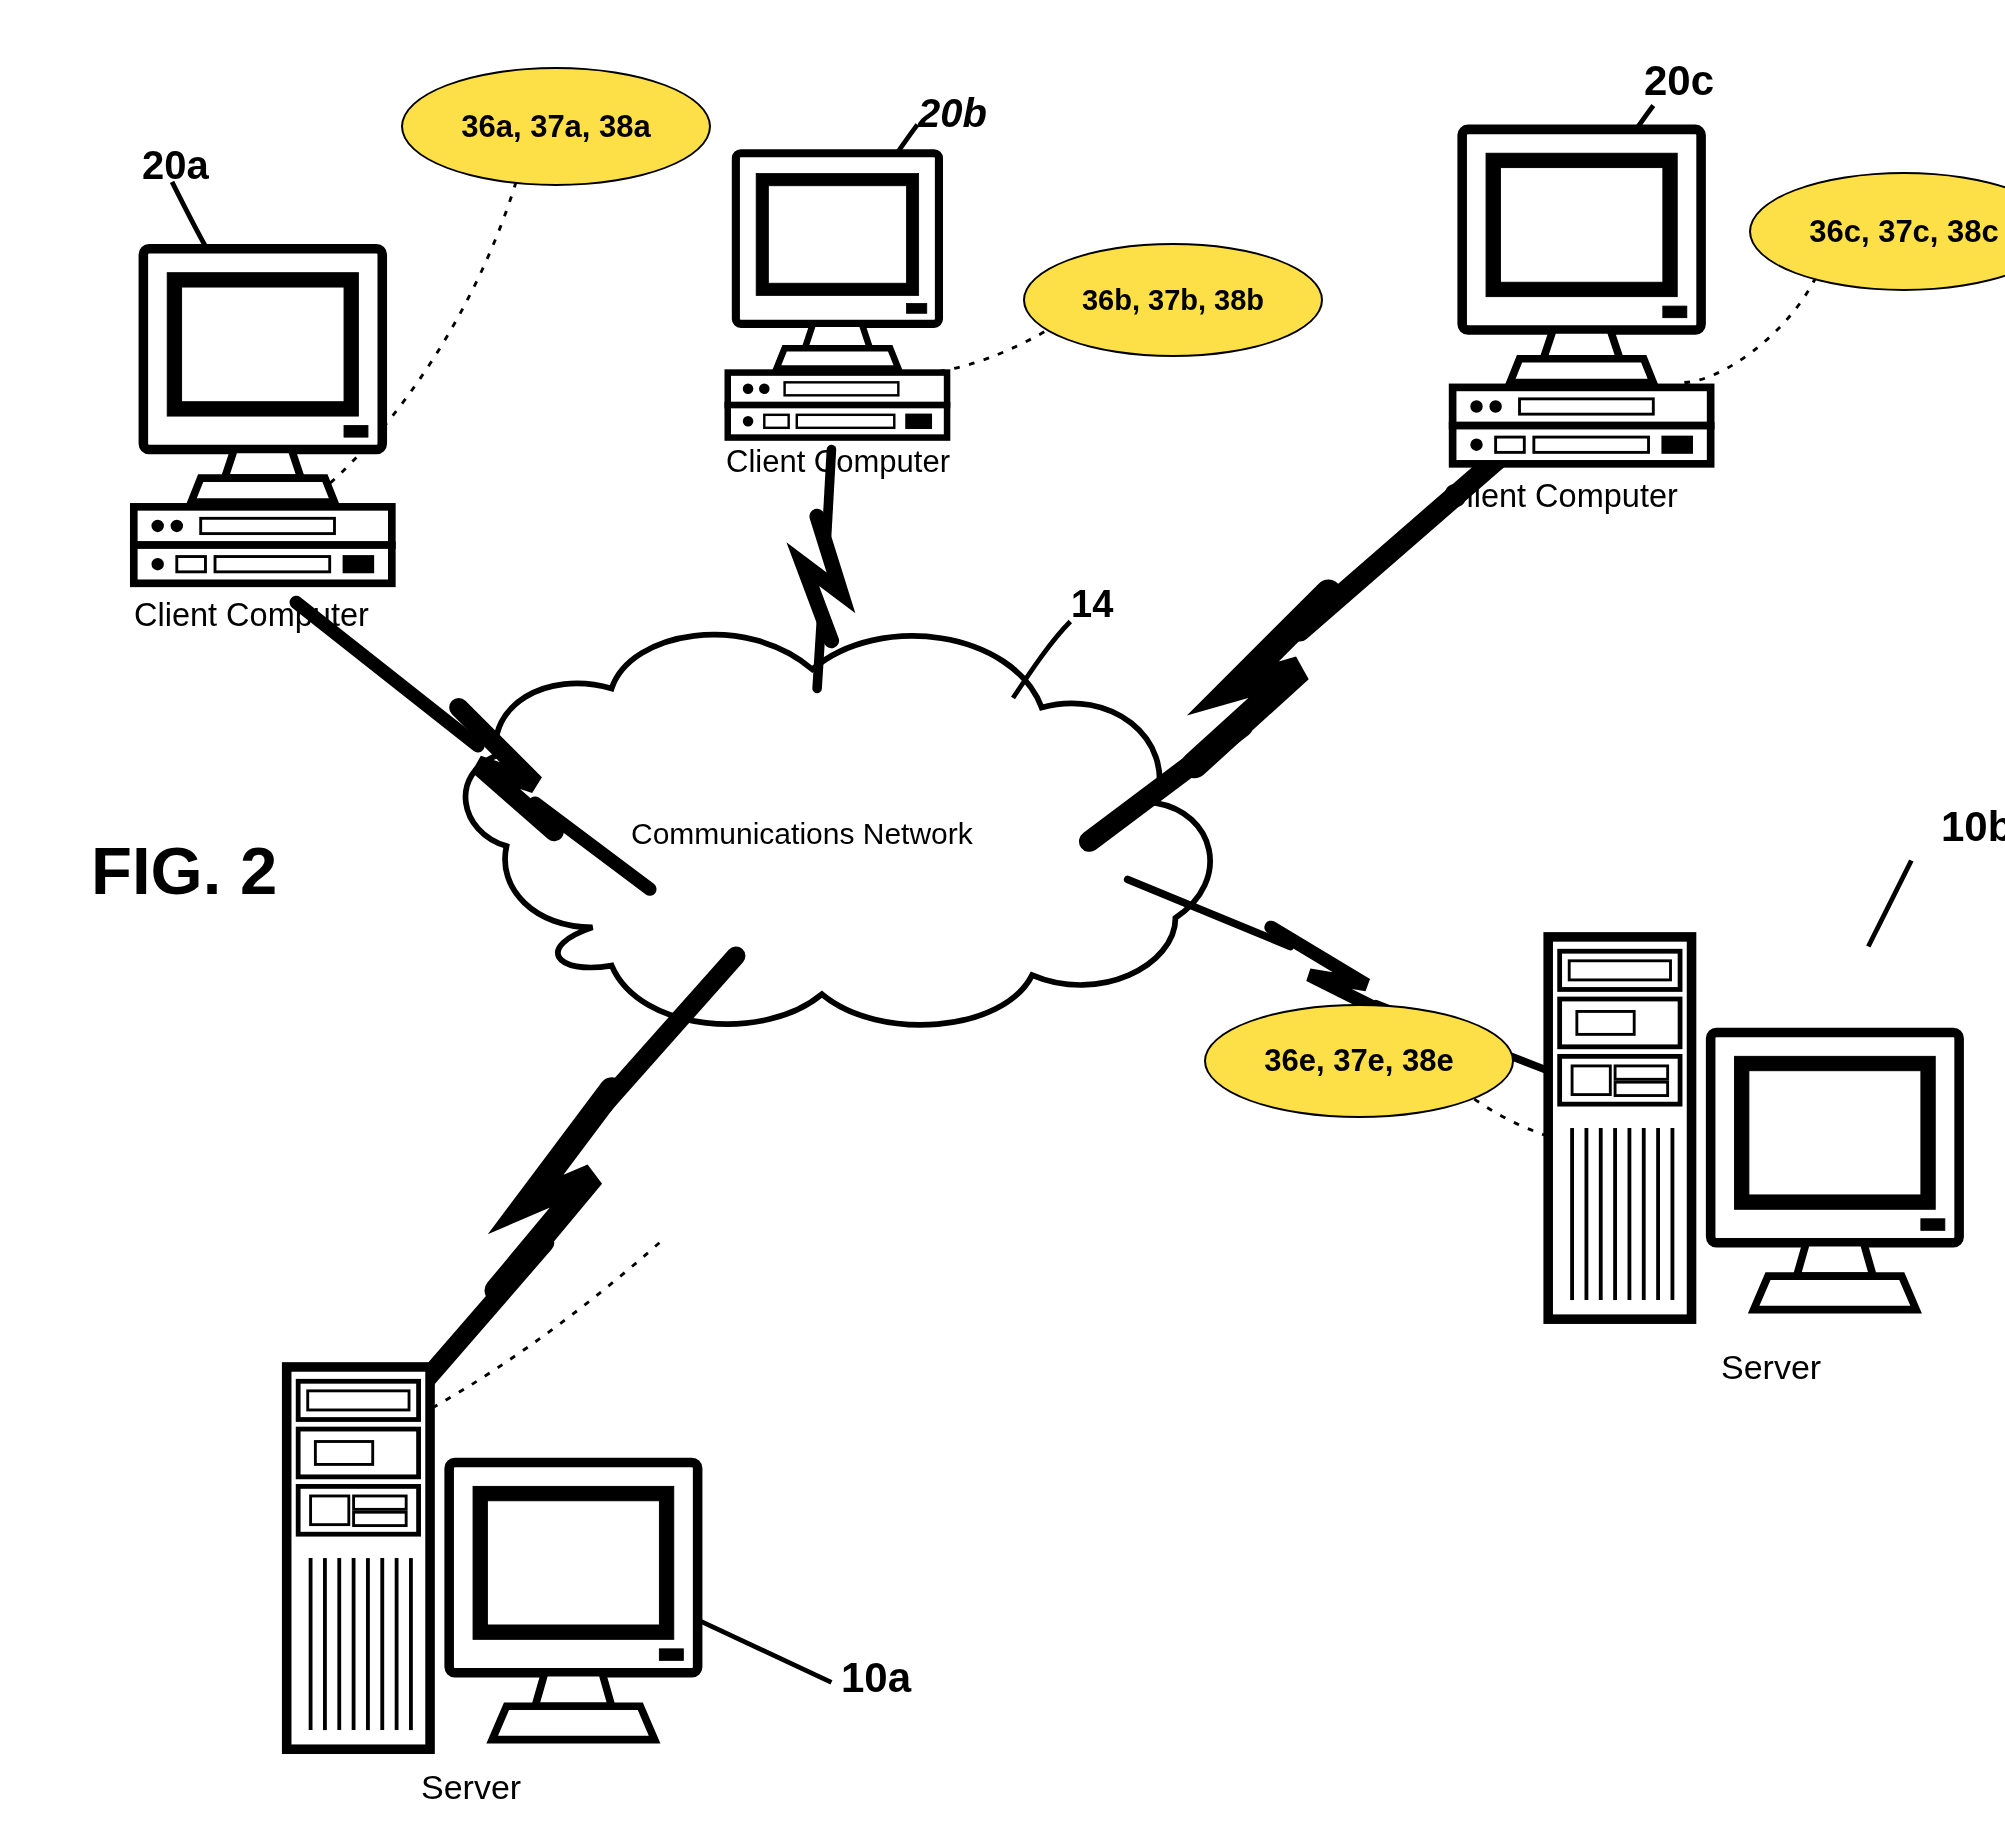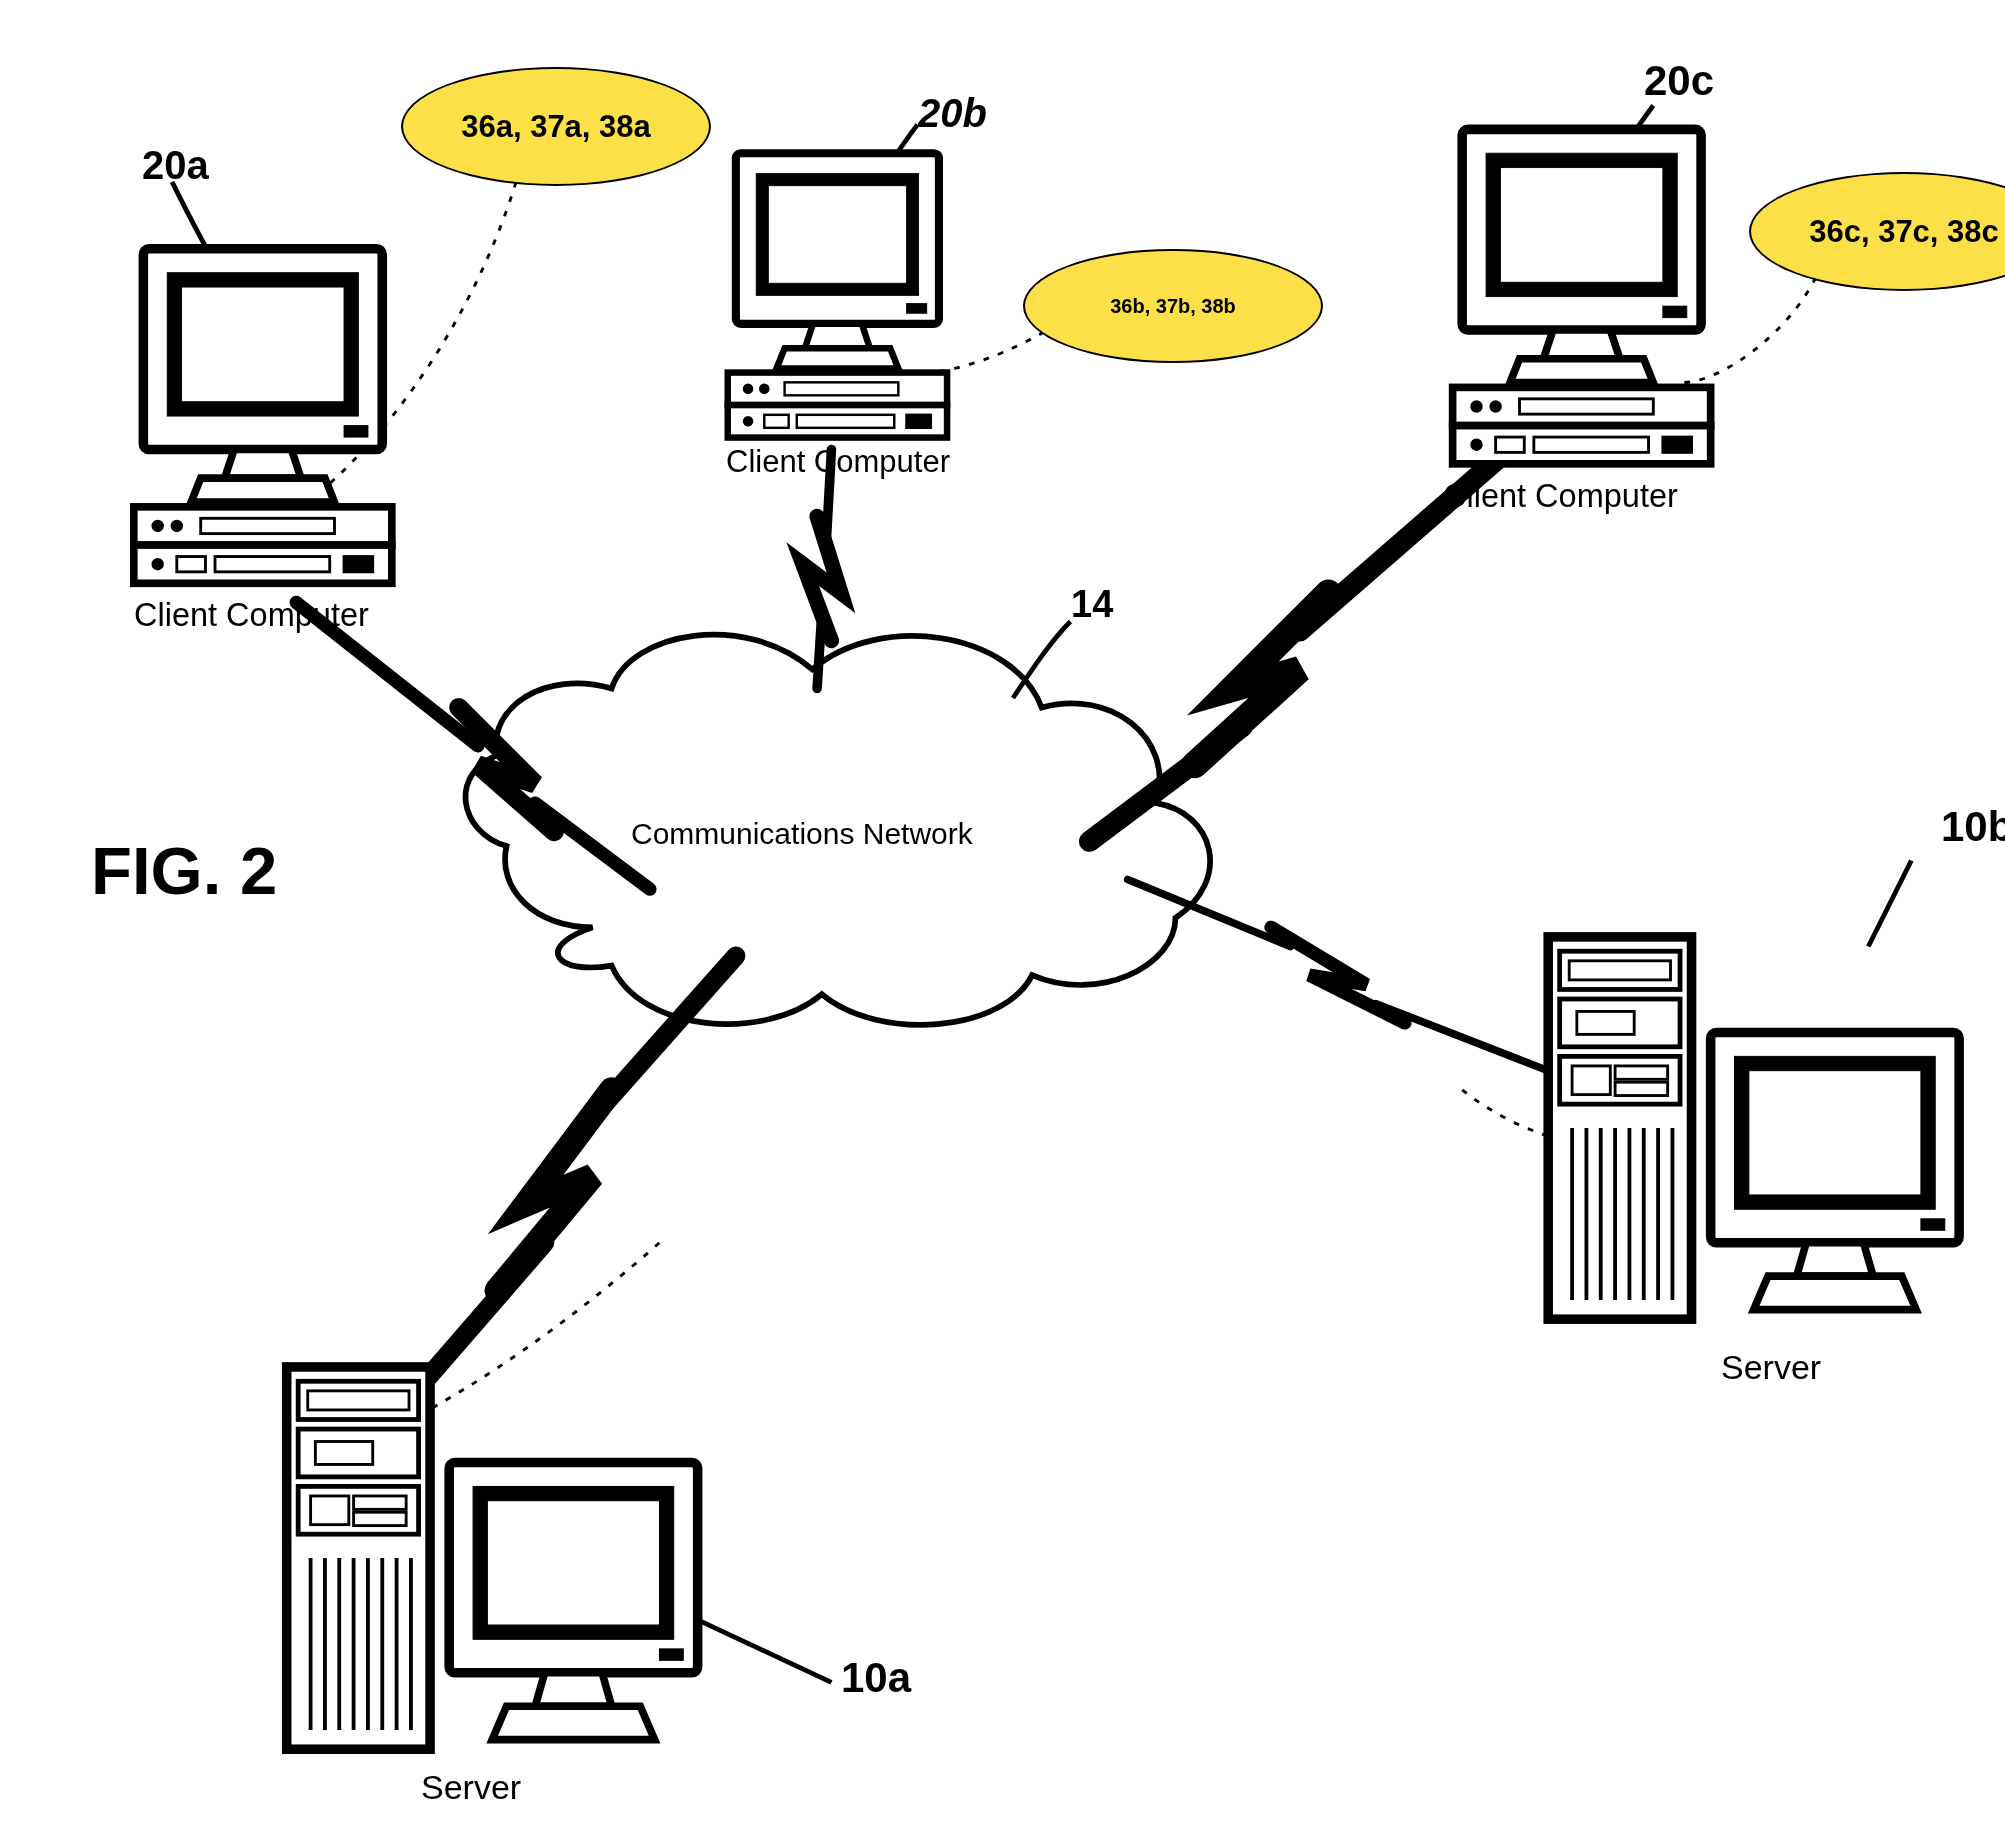--- a/index.html
+++ b/index.html
@@ -284,17 +284,18 @@
 <div class="label" style="left:1071px; top:583px; font-size:38px;">14</div>
 
 <div class="caption" style="left:134px; top:597px; font-size:32.5px;">Client Computer</div>
 <div class="caption" style="left:726px; top:444px; font-size:31px;">Client Computer</div>
 <div class="caption" style="left:1443px; top:478px; font-size:32.5px;">Client Computer</div>
 <div class="caption" style="left:421px; top:1768px; font-size:34px;">Server</div>
 <div class="caption" style="left:1721px; top:1348px; font-size:34px;">Server</div>
 <div class="cloud-text" style="left:631px; top:817px;">Communications Network</div>
 
 <div class="bubble" style="left:401px; top:67px; width:306px; height:115px; font-size:31px;">36a, 37a, 38a</div>
-<div class="bubble" style="left:1023px; top:249px; width:296px; height:110px; font-size:20px;">36b, 37b, 38b</div>
+<div class="bubble" style="left:1023px; top:243px; width:296px; height:110px; font-size:29px;">36b, 37b, 38b</div>
 <div class="bubble" style="left:1749px; top:172px; width:306px; height:115px; font-size:31px;">36c, 37c, 38c</div>
+<div class="bubble" style="left:1204px; top:1004px; width:306px; height:110px; font-size:31px;">36e, 37e, 38e</div>
 
 </div>
 
 
 </body></html>

